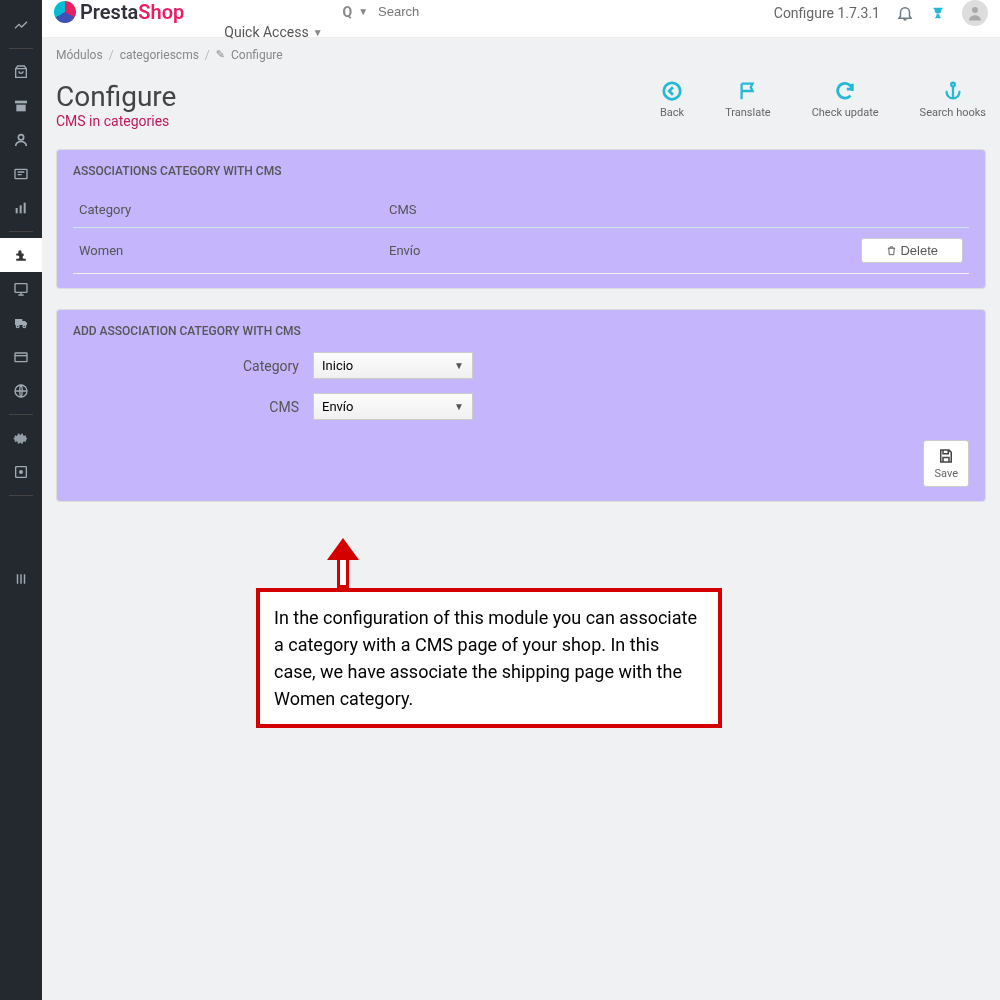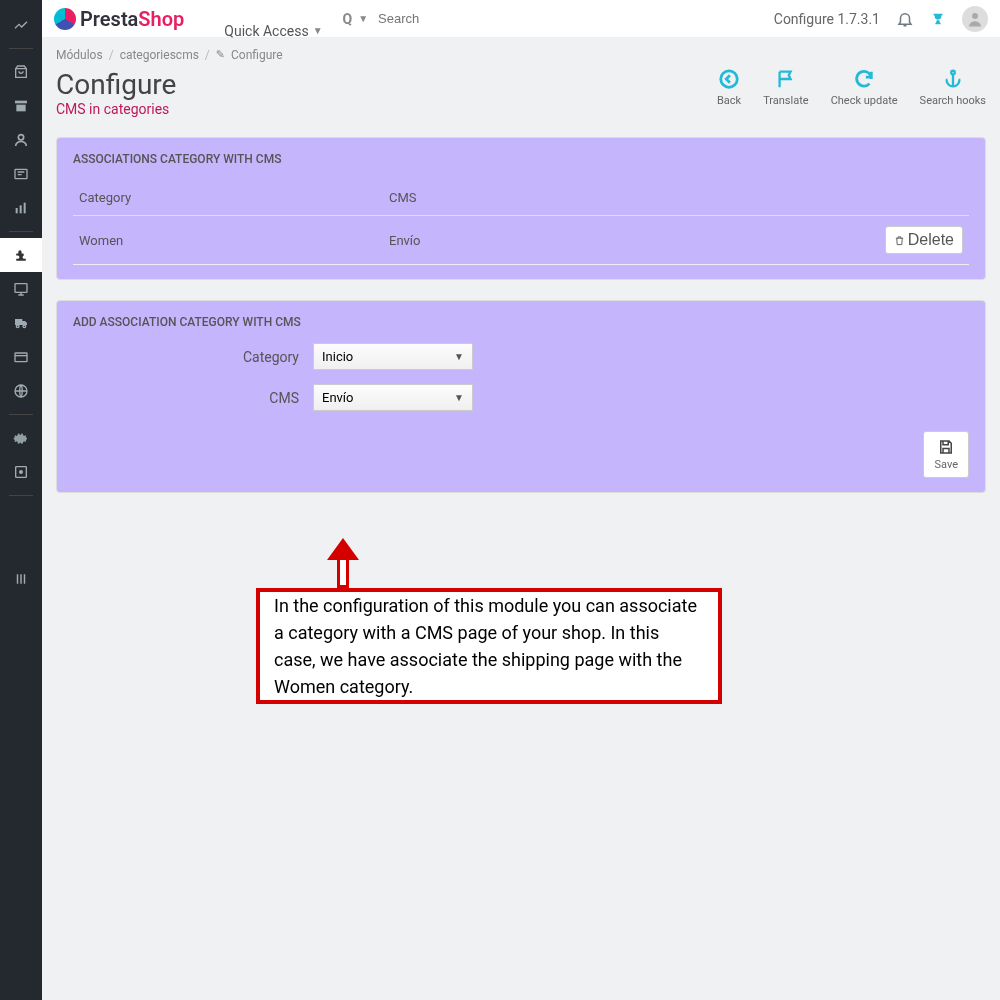--- a/index.html
+++ b/index.html
@@ -1,71 +1,71 @@
 <!DOCTYPE html>
 <html><head>
 <meta charset="utf-8">
 <style>
 * { margin: 0; padding: 0; box-sizing: border-box; }
 body { font-family: -apple-system, BlinkMacSystemFont, "Segoe UI", Roboto, Helvetica, Arial, sans-serif; background: #eff1f2; width: 1000px; height: 1000px; overflow: hidden; }
 
-.topbar { height: 38px; background: #fff; display: flex; align-items: center; padding: 0 12px; position: absolute; left: 42px; right: 0; top: 0; border-bottom: 1px solid #eee; }
+.topbar { height: 38px; background: #fff; display: flex; align-items: flex-start; padding: 0 12px; position: absolute; left: 42px; right: 0; top: 0; border-bottom: 1px solid #eee; }
 .brand { display: flex; align-items: center; gap: 4px; }
 .brand-icon { width: 22px; height: 22px; border-radius: 50%; background: conic-gradient(#e91e63 0 120deg, #3f51b5 120deg 240deg, #00bcd4 240deg 360deg); }
 .brand-text { font-size: 20px; font-weight: 600; }
 .brand-presta { color: #34313f; }
 .brand-shop { color: #e91e63; }
 .qa { margin-left: 40px; color: #555; font-size: 14px; display: flex; align-items: center; gap: 4px; margin-top: 24px; }
 .caret { font-size: 10px; color: #888; }
 .search-wrap { margin-left: 20px; display: flex; align-items: center; gap: 6px; color: #888; }
 .search-input { border: none; outline: none; font-size: 13px; width: 120px; padding: 4px; color: #7f1d1d; }
 .top-right { margin-left: auto; display: flex; align-items: center; gap: 16px; color: #666; font-size: 14px; }
 .notif-icon, .trophy-icon { color: #6c7b86; font-size: 18px; }
 .avatar { width: 26px; height: 26px; border-radius: 50%; background: #ddd; display: inline-flex; align-items: center; justify-content: center; color: #aaa; font-size: 16px; }
 
 .sidebar { position: absolute; left: 0; top: 0; bottom: 0; width: 42px; background: #24292f; display: flex; flex-direction: column; align-items: center; padding-top: 8px; z-index: 10; }
 .side-item { width: 100%; height: 34px; display: flex; align-items: center; justify-content: center; color: #a0aab2; font-size: 16px; cursor: pointer; }
 .side-item.active { background: #fff; color: #333; }
 .side-sep { width: 24px; height: 1px; background: #444; margin: 6px 0; }
 
 .content { position: absolute; left: 42px; right: 0; top: 38px; bottom: 0; padding: 10px 14px; }
-.breadcrumb { font-size: 12px; color: #888; display: flex; gap: 6px; align-items: flex-start; margin-bottom: 6px; }
+.breadcrumb { font-size: 12px; color: #888; display: flex; gap: 6px; align-items: flex-start; margin-bottom: 18px; }
 .breadcrumb .sep { color: #bbb; }
 
 .page-head { display: flex; align-items: flex-start; justify-content: space-between; margin-bottom: 20px; }
 .page-title h1 { font-size: 28px; font-weight: 400; color: #444; }
 .page-title .sub { font-size: 14px; color: #be185d; }
 .toolbar { display: flex; gap: 22px; }
-.tool-btn { display: flex; flex-direction: column; align-items: center; gap: 4px; cursor: pointer; }
+.tool-btn { display: flex; flex-direction: column; align-items: center; gap: 4px; cursor: pointer; margin-left: 19px; }
 .tool-btn .ico { color: #25b9d7; font-size: 22px; }
 .tool-btn .lab { font-size: 11px; color: #666; }
 
 .panel { background: #c4b5fd; border: 1px solid #ddd; border-radius: 4px; margin-bottom: 20px; padding: 14px 16px; }
 .panel-title { font-size: 12px; font-weight: 500; color: #555; text-transform: uppercase; margin-bottom: 14px; }
 .tbl-head { display: flex; padding: 10px 6px; font-size: 13px; color: #555; border-bottom: 1px solid #cee5f1; }
 .tbl-row { display: flex; padding: 10px 6px; align-items: center; font-size: 13px; color: #555; border-bottom: 1px solid #eee; }
 .col-cat { flex: 0 0 310px; }
 .col-cms { flex: 1; }
 .col-act { flex: 0 0 80px; text-align: right; }
-.btn-del { border: 1px solid #ccc; background: #fff; padding: 4px 8px; font-size: 16px; border-radius: 3px; cursor: pointer; color: #555; display: inline-flex; align-items: center; gap: 3px; }
+.btn-del { border: 1px solid #ccc; background: #fff; padding: 4px 24px; font-size: 13px; border-radius: 3px; cursor: pointer; color: #555; display: inline-flex; align-items: center; gap: 3px; }
 
 .form-row { display: flex; align-items: center; margin: 14px 0; }
 .form-label { width: 240px; text-align: right; padding-right: 14px; font-size: 14px; color: #555; }
 .select { width: 160px; padding: 5px 8px; border: 1px solid #ccc; font-size: 13px; background: linear-gradient(#fcfcfc, #f0f0f0); display: flex; justify-content: space-between; align-items: center; }
 .select .tri { font-size: 10px; color: #555; }
 
 .save-wrap { display: flex; justify-content: flex-end; margin-top: 20px; }
 .save-btn { border: 1px solid #ccc; background: #fff; padding: 6px 10px; border-radius: 3px; display: flex; flex-direction: column; align-items: center; gap: 2px; cursor: pointer; }
 .save-btn .ico { font-size: 18px; color: #444; }
 .save-btn .lab { font-size: 11px; color: #666; }
 
 .annotation-arrow { position: absolute; left: 286px; top: 500px; width: 30px; height: 50px; }
 .arrow-head { width: 0; height: 0; border-left: 16px solid transparent; border-right: 16px solid transparent; border-bottom: 22px solid #d40000; position: absolute; top: 0; left: -1px; }
 .arrow-stem { width: 12px; height: 28px; border: 3px solid #d40000; border-top: none; background: #fff; position: absolute; top: 22px; left: 9px; }
-.annotation-box { position: absolute; left: 214px; top: 550px; width: 466px; border: 4px solid #d40000; background: #fff; padding: 0 14px; font-size: 18px; color: #000; line-height: 1.5; }
+.annotation-box { position: absolute; left: 214px; top: 550px; width: 466px; border: 4px solid #d40000; background: #fff; padding: 12px 14px; font-size: 18px; color: #000; line-height: 1.5; }
 
 svg { display: block; }
 </style>
 </head>
 <body>
 
 <div class="sidebar">
   <div class="side-item">
       <svg width="16" height="16" viewBox="0 0 24 24" fill="none" stroke="currentColor" stroke-width="2">
         <path d="M3 17l6-6 4 4 8-8"></path>

